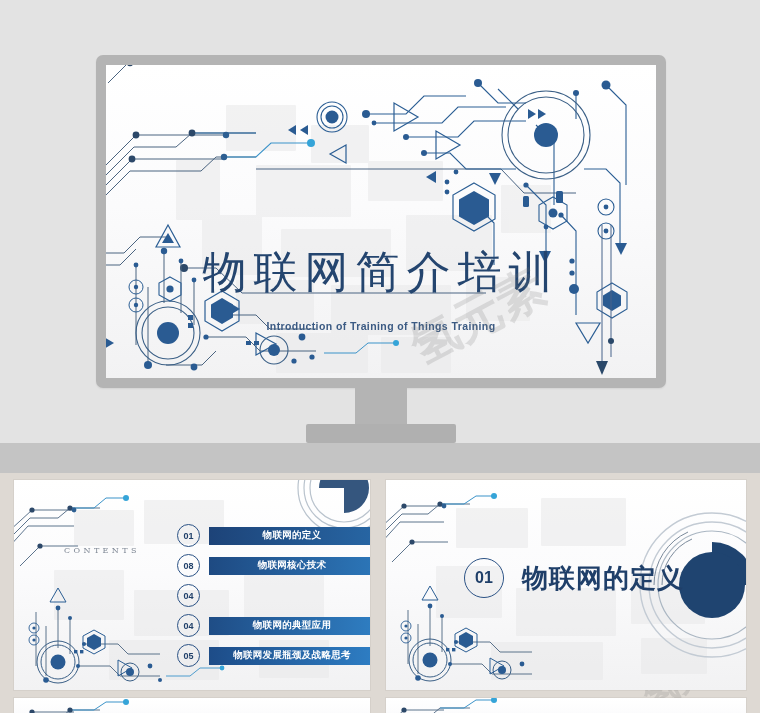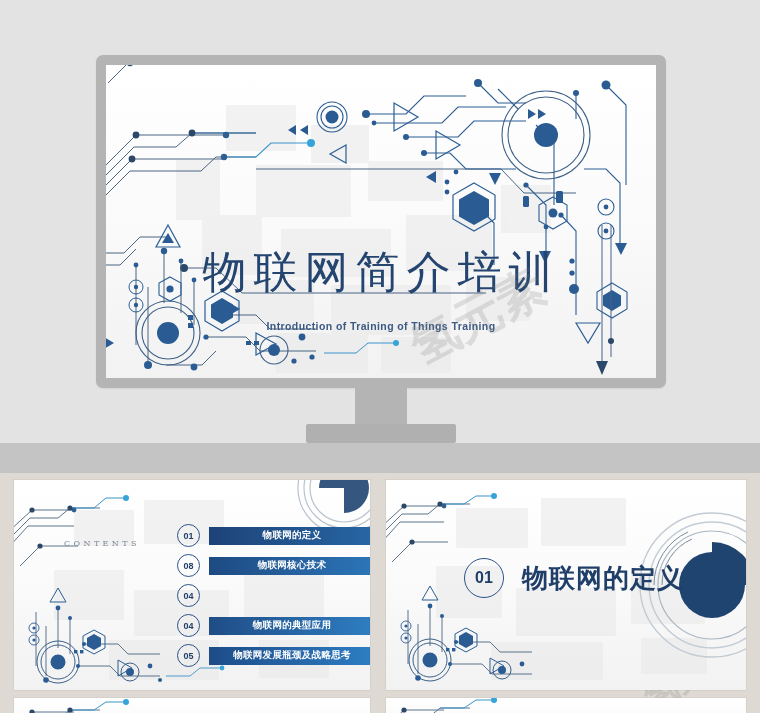--- a/index.html
+++ b/index.html
@@ -45,21 +45,21 @@
   #thumb-left{left:14px;top:480px;width:356px;height:210px;}
   #thumb-right{left:386px;top:480px;width:360px;height:210px;}
   #thumb-next-left{left:14px;top:698px;width:356px;height:40px;}
   #thumb-next-right{left:386px;top:698px;width:360px;height:40px;}
 
   
   #toc-head{position:absolute;left:47px;top:50px;}
   #toc-cn{font-family:"DejaVu Serif","Liberation Serif",serif;font-size:27px;
           font-weight:bold;color:#1f3f69;letter-spacing:2px;line-height:1;}
   #toc-en{font-family:"DejaVu Serif","Liberation Serif",serif;font-size:8px;
-          letter-spacing:3.4px;color:#7e8794;margin-top:9px;margin-left:3px;}
+          letter-spacing:3.4px;color:#7e8794;margin-top:16px;margin-left:3px;}
   .dotrow{display:inline-block;vertical-align:6px;margin-left:4px;}
   .dotrow i{display:inline-block;width:7px;height:7px;border-radius:50%;
             border:1.4px solid #2a4f7d;margin-left:2px;}
   #toc-list{position:absolute;left:163px;top:44px;}
   .toc-row{display:flex;align-items:center;margin-bottom:7px;}
   .toc-num{width:21px;height:21px;border-radius:50%;border:1.3px solid #2b5285;
            color:#1f3f69;font-size:9px;font-weight:bold;display:flex;
            align-items:center;justify-content:center;flex:0 0 auto;}
   .toc-bar{margin-left:9px;height:18px;min-width:146px;padding:0 10px;
            display:flex;align-items:center;justify-content:center;

